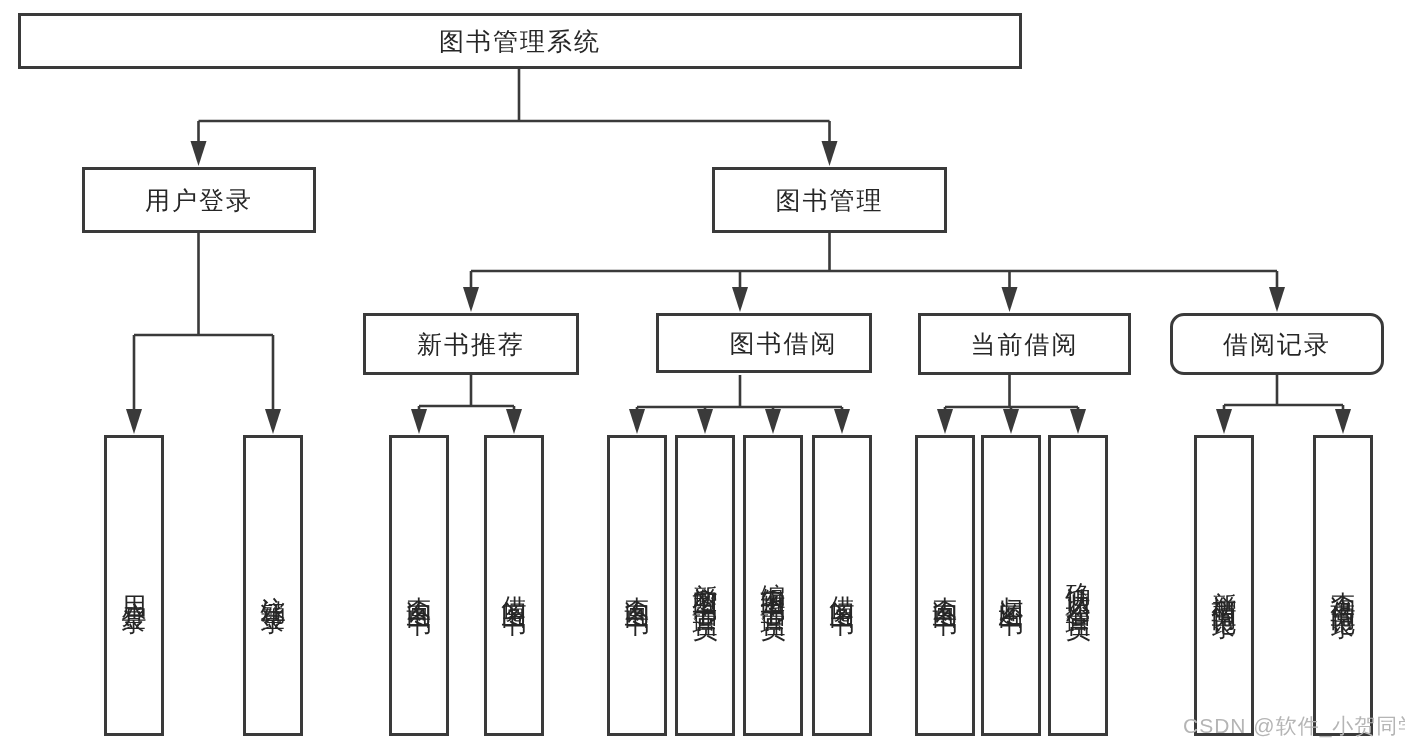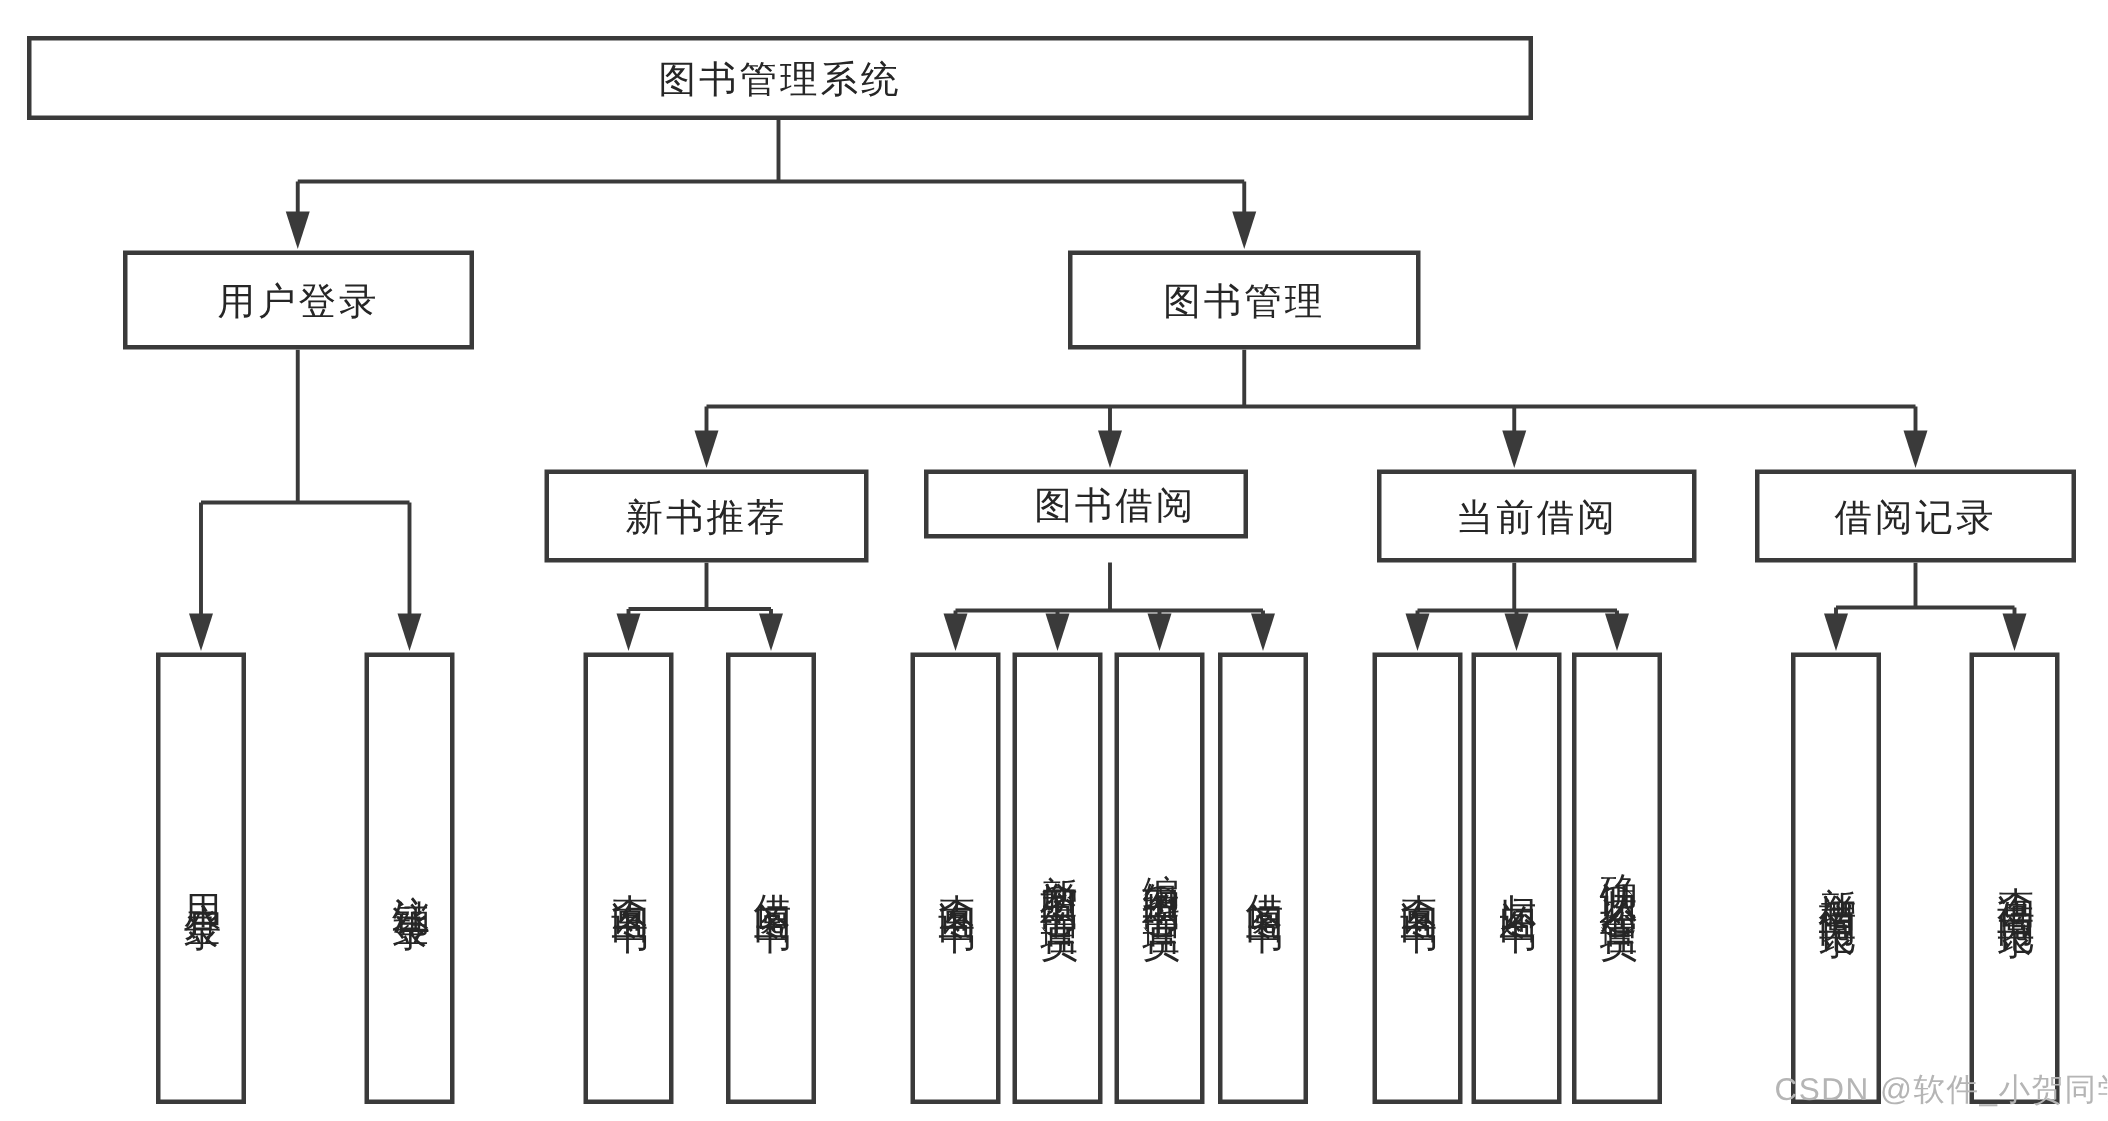--- a/index.html
+++ b/index.html
@@ -106,29 +106,29 @@
       <polygon points="765,409 781,409 773,434"></polygon>
       <polygon points="834,409 850,409 842,434"></polygon>
       <polygon points="937,409 953,409 945,434"></polygon>
       <polygon points="1003,409 1019,409 1011,434"></polygon>
       <polygon points="1070,409 1086,409 1078,434"></polygon>
       <polygon points="1216,409 1232,409 1224,434"></polygon>
       <polygon points="1335,409 1351,409 1343,434"></polygon>
     </g>
   </svg>
 
-  <div class="box hlabel" style="left:18px; top:13px; width:1004px; height:56px;margin-top:11px;">图书管理系统</div>
+  <div class="box hlabel" style="left:18px; top:13px; width:1004px; height:56px;">图书管理系统</div>
 
   <div class="box hlabel" style="left:82px; top:167px; width:234px; height:66px;">用户登录</div>
   <div class="box hlabel" style="left:363px; top:313px; width:216px; height:62px;">新书推荐</div>
 
   <div class="box hlabel" style="left:712px; top:167px; width:235px; height:66px;">图书管理</div>
-  <div class="box hlabel" style="left:616px; top:313px; width:216px; height:46px;padding-left:39px;">图书借阅</div>
+  <div class="box hlabel" style="left:656px; top:313px; width:216px; height:60px;padding-left:39px;">图书借阅</div>
   <div class="box hlabel" style="left:903px; top:313px; width:213px; height:62px;margin-left:15px;">当前借阅</div>
-  <div class="box hlabel" style="left:1170px; top:313px; width:214px; height:62px;">借阅记录</div>
+  <div class="box hlabel" style="left:1170px; top:313px; width:214px; height:62px;border-radius:14px;">借阅记录</div>
 
   <div class="box leaf" style="left:104px; top:435px; width:60px; height:301px;">用户登录</div>
   <div class="box leaf" style="left:243px; top:435px; width:60px; height:301px;">注销登录</div>
 
   <div class="box leaf" style="left:389px; top:435px; width:60px; height:301px;">查询图书</div>
   <div class="box leaf" style="left:484px; top:435px; width:60px; height:301px;">借阅图书</div>
 
   <div class="box leaf" style="left:607px; top:435px; width:60px; height:301px;">查询图书</div>
   <div class="box leaf" style="left:675px; top:435px; width:60px; height:301px;">新增图书（管理员）</div>
   <div class="box leaf" style="left:743px; top:435px; width:60px; height:301px;">编辑图书（管理员）</div>

